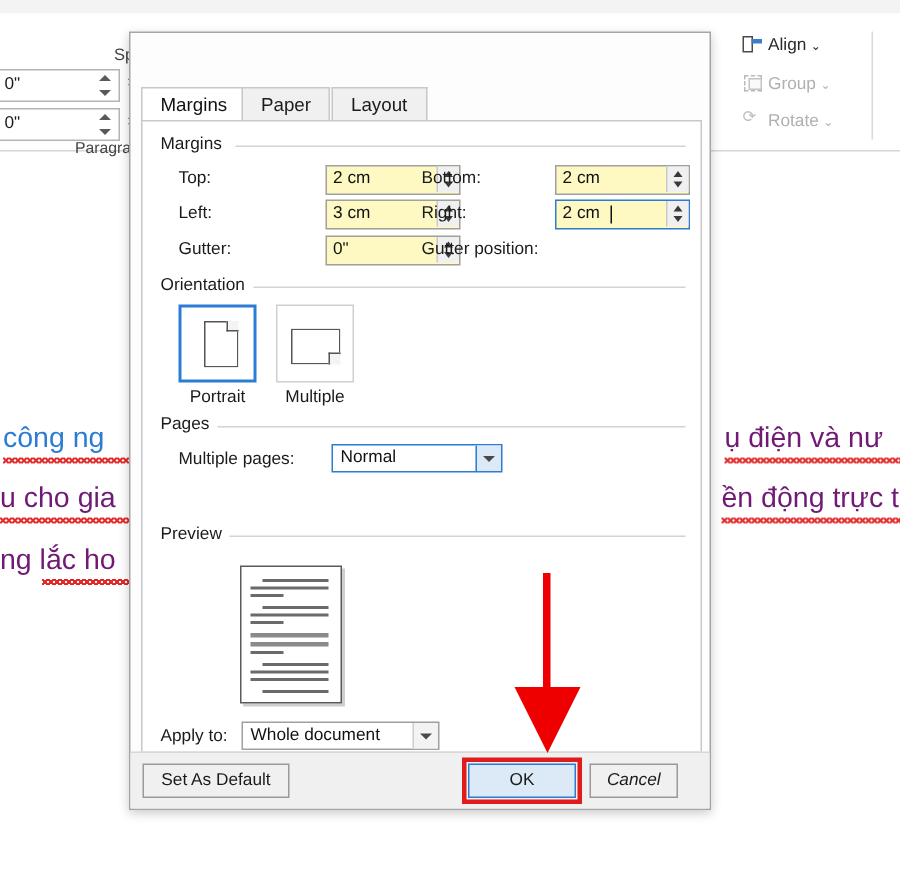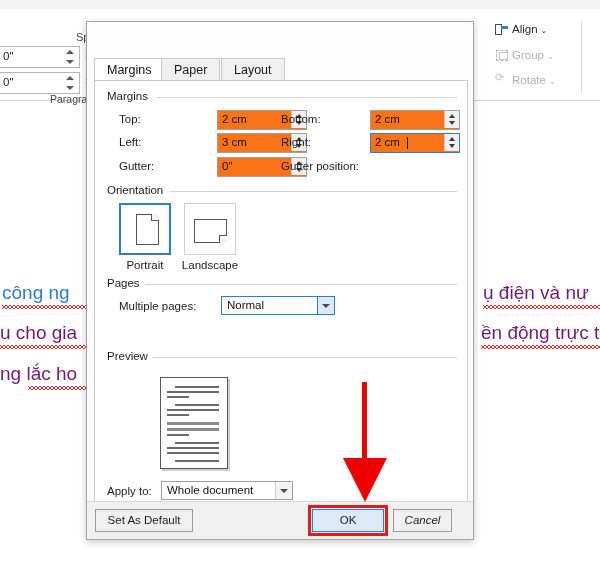--- a/index.html
+++ b/index.html
@@ -154,21 +154,21 @@
     position:absolute; font-size:11.5px; color:#1b1b1b; background:#fff;
     padding-right:5px; z-index:2;
   }
   .grp-rule {
     position:absolute; height:1px; background:#d3d3d3;
   }
 
   .fld-label { position:absolute; font-size:11.5px; color:#1b1b1b; }
 
   .numbox {
-    position:absolute; width:90px; height:20px; background:#f97316;
+    position:absolute; width:90px; height:20px; background:#fef9c3;
     border:1px solid #a0a0a0;
   }
   .numbox.focused { border:1.6px solid #2b7cd3; }
   .numbox .val {
     position:absolute; left:4px; top:2px; font-size:11.5px; color:#111;
   }
   .numbox .spinner {
     position:absolute; right:0px; top:0px; width:15px; height:17px;
     background:#f0f0f0; border-left:1px solid #c9c9c9;
   }
@@ -411,21 +411,21 @@
       <div class="orient-btn selected" style="left:24px; top:122px;">
         <span class="page-port"></span>
         <span class="page-port-fold"></span>
       </div>
       <div class="orient-caption" style="left:15px; top:178px;text-align:center;">Portrait</div>
 
       <div class="orient-btn" style="left:89px; top:122px;">
         <span class="page-land"></span>
         <span class="page-land-fold"></span>
       </div>
-      <div class="orient-caption" style="left:80px; top:178px;">Landscape</div>
+      <div class="orient-caption" style="left:80px; top:178px;">Multiple</div>
 
       <div class="grp-title" style="left:12px; top:196px;">Pages</div>
       <div class="grp-rule" style="left:48px; top:203px; width:314px;"></div>
 
       <div class="fld-label" style="left:24px; top:219px;">Multiple pages:</div>
       <div class="combo accent" style="left:126px; top:215px; width:114px;">
         <span class="cval">Normal</span>
         <span class="cbtn"></span>
       </div>
 

